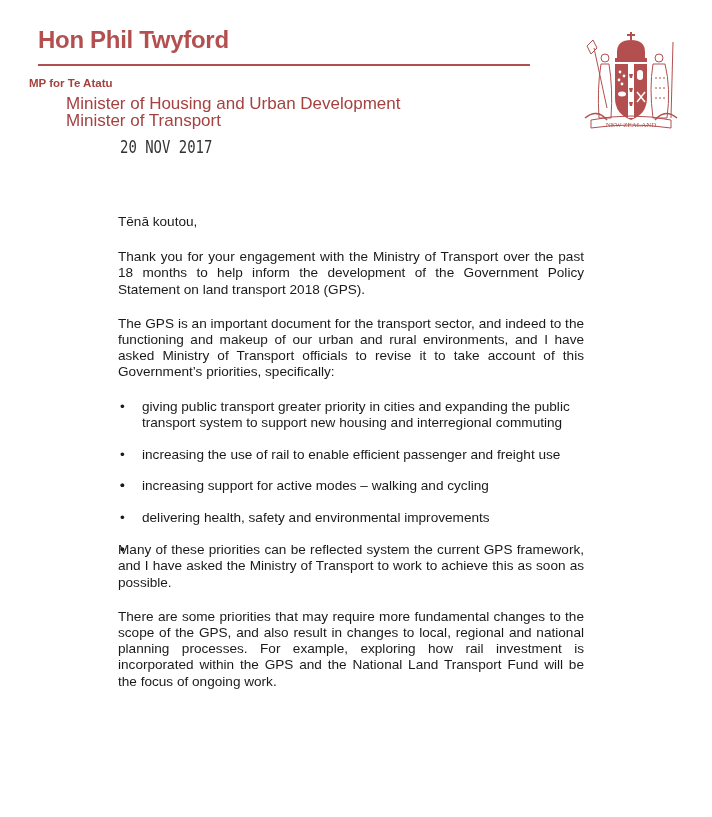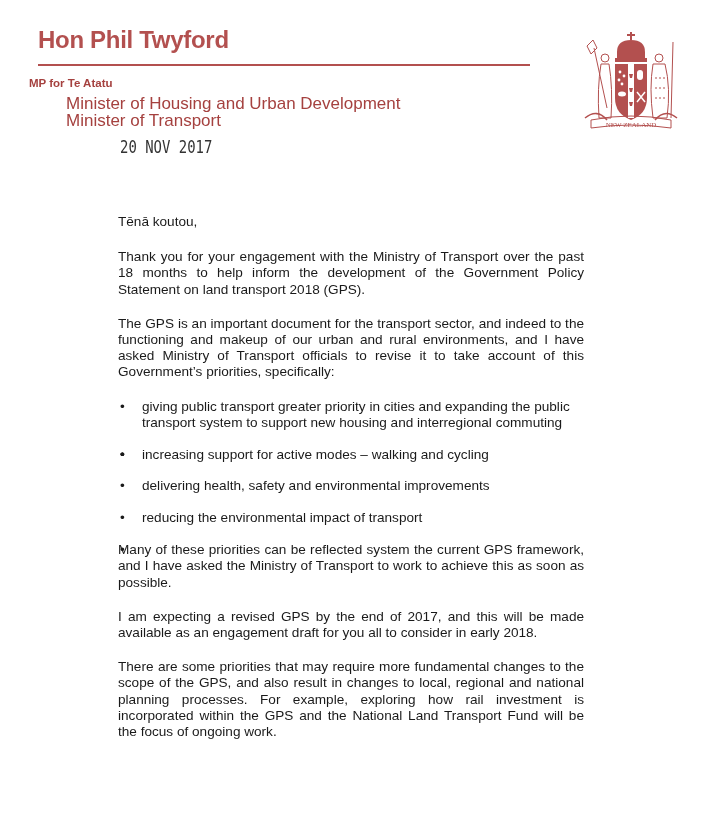--- a/index.html
+++ b/index.html
@@ -76,25 +76,24 @@
 
 <div class="date">20 NOV 2017</div>
 
 <div class="letter">
   <p class="salutation">Tēnā koutou,</p>
   <p class="para">Thank you for your engagement with the Ministry of Transport over the past 18 months to help inform the development of the Government Policy Statement on land transport 2018 (GPS).</p>
   <p class="para">The GPS is an important document for the transport sector, and indeed to the functioning and makeup of our urban and rural environments, and I have asked Ministry of Transport officials to revise it to take account of this Government’s priorities, specifically:</p>
 
   <ul class="priorities">
     <li><span class="bullet">•</span><span>giving public transport greater priority in cities and expanding the public transport system to support new housing and interregional commuting</span></li>
-    <li><span class="bullet">•</span></li>
+    <li><span class="bullet">•</span><span>increasing the use of rail to enable efficient passenger and freight use</span></li>
     <li><span class="bullet">•</span></li>
     <li><span class="bullet">•</span><span>increasing support for active modes – walking and cycling</span></li>
     <li><span class="bullet">•</span><span>delivering health, safety and environmental improvements</span></li>
-    <li><span class="bullet">•</span><span>reducing the environmental impact of transport</span></li>
+    <li><span class="bullet">•</span></li>
     <li><span class="bullet">•</span></li>
   </ul>
 
   <p class="para">Many of these priorities can be reflected system the current GPS framework, and I have asked the Ministry of Transport to work to achieve this as soon as possible.</p>
-  <p class="para">I am expecting a revised GPS by the end of 2017, and this will be made available as an engagement draft for you all to consider in early 2018.</p>
   <p class="para">There are some priorities that may require more fundamental changes to the scope of the GPS, and also result in changes to local, regional and national planning processes. For example, exploring how rail investment is incorporated within the GPS and the National Land Transport Fund will be the focus of ongoing work.</p>
 
 </div>
 
 </body></html>

